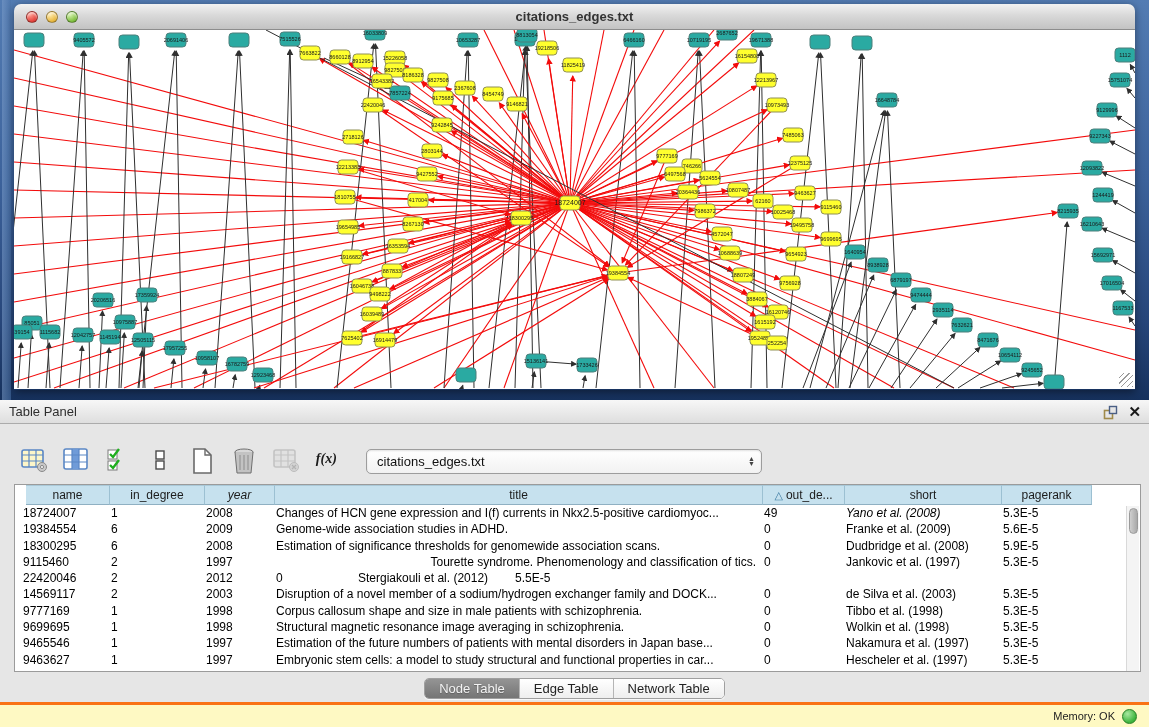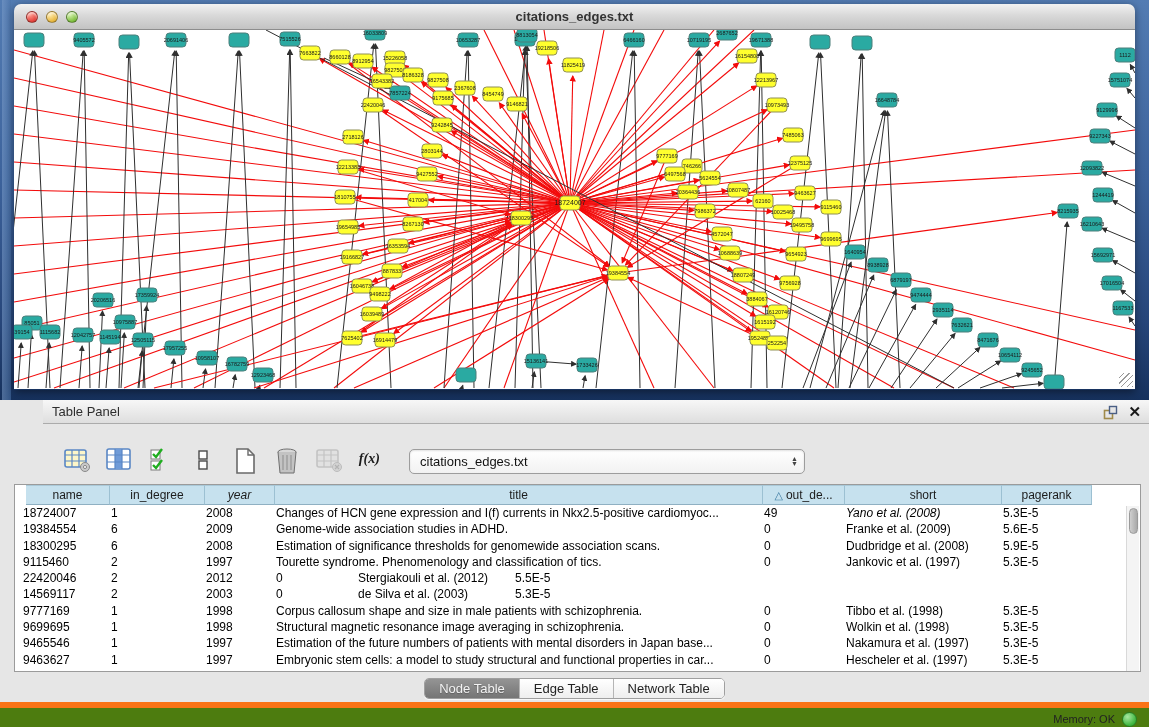--- a/index.html
+++ b/index.html
@@ -22,21 +22,21 @@
     box-shadow:inset 0 2px 2px rgba(255,255,255,.6); }
   .light.red    { background:radial-gradient(circle at 35% 30%,#ff9a8d,#e2403a 70%); }
   .light.yellow { background:radial-gradient(circle at 35% 30%,#ffe9a8,#e7b63c 70%); }
   .light.green  { background:radial-gradient(circle at 35% 30%,#d2f0a8,#7cbe3c 70%); }
   .canvas { position:relative; width:100%; height:359px; background:#ffffff; overflow:hidden; }
   .canvas svg { position:absolute; inset:0; width:100%; height:100%; }
   .grip { position:absolute; right:2px; bottom:2px; width:14px; height:14px;
     background:repeating-linear-gradient(135deg,transparent 0 3px,#9a9a9a 3px 4px); }
 
   
-  .table-panel { position:relative; width:1149px; height:327px; background:#e6e6e6;padding-left:43px; }
+  .table-panel { position:relative; width:1149px; height:327px; background:#e6e6e6; }
   .panel-header { position:relative; height:24px;
     background:linear-gradient(180deg,#f7f7f7,#dedede); border-bottom:1px solid #ababab;
     font-size:13px; color:#2e2e2e; line-height:24px; padding-left:9px; }
   .panel-header .hdr-actions { position:absolute; right:8px; top:3px; display:flex; gap:10px; align-items:center; }
   .close-x { font-size:15px; font-weight:bold; color:#1a1a1a; line-height:18px; cursor:default; }
 
   .toolbar { position:relative; height:58px; padding:16px 0 0 20px; display:flex; align-items:center; gap:14px; }
   .tbtn { width:28px; height:28px; display:flex; justify-content:center; }
   .combo { margin-left:10px; width:396px; height:25px; background:linear-gradient(180deg,#ffffff,#f2f2f2);
     border:1px solid #9d9d9d; border-radius:5px; display:flex; align-items:center;
@@ -64,21 +64,21 @@
     display:flex; justify-content:center; }
   .seg { display:flex; height:21px; border:1px solid #9f9f9f; border-radius:5px; overflow:hidden;
     background:#fdfdfd; box-shadow:0 1px 1px rgba(255,255,255,.8); }
   .seg-btn { padding:0 14px; font-size:13px; color:#222; line-height:19px;
     background:linear-gradient(180deg,#ffffff,#eeeeee); border-right:1px solid #b5b5b5; }
   .seg-btn:last-child { border-right:none; }
   .seg-btn.active { background:linear-gradient(180deg,#949494,#757575); color:#f3f3f3;
     text-shadow:0 1px 1px rgba(0,0,0,.25); }
 
   .statusbar { position:absolute; left:0; bottom:0; width:100%; height:25px;
-    border-top:6px solid #f97316; background:#4d7c0f; }
+    border-top:3px solid #f97316; background:#fef9c3; }
   .mem { position:absolute; right:34px; top:5px; font-size:11px; color:#222; }
   .memdot { position:absolute; right:12px; top:4px; width:15px; height:15px; border-radius:50%;
     background:radial-gradient(circle at 35% 30%,#a9e8a0,#3cb43c 70%); border:1px solid #267f26; }
 
   .icon-svg { display:block; }
 </style>
 </head>
 <body>
 
 <div class="desktop">
@@ -639,37 +639,38 @@
           <div class="td" style="width: 70px;">2008</div>
           <div class="td" style="width: 488px;">Estimation of significance thresholds for genomewide association scans.</div>
           <div class="td" style="width: 82px;">0</div>
           <div class="td" style="width: 157px;">Dudbridge et al. (2008)</div>
           <div class="td" style="width: 90px;">5.9E-5</div>
         </div>
         <div class="tr">
           <div class="td" style="width: 88px;">9115460</div>
           <div class="td" style="width: 95px;">2</div>
           <div class="td" style="width: 70px;">1997</div>
-          <div class="td" style="width: 488px;">Tourette syndrome. Phenomenology and classification of tics.</div>
+          <div class="td" style="width: 488px; text-align: right;">Tourette syndrome. Phenomenology and classification of tics.</div>
           <div class="td" style="width: 82px;">0</div>
           <div class="td" style="width: 157px;">Jankovic et al. (1997)</div>
           <div class="td" style="width: 90px;">5.3E-5</div>
         </div>
         <div class="tr">
           <div class="td" style="width: 88px;">22420046</div>
           <div class="td" style="width: 95px;">2</div>
           <div class="td" style="width: 70px;">2012</div>
           <div class="td" style="width: 82px;">0</div>
           <div class="td" style="width: 157px;">Stergiakouli et al. (2012)</div>
           <div class="td" style="width: 90px;">5.5E-5</div>
         </div>
         <div class="tr">
           <div class="td" style="width: 88px;">14569117</div>
           <div class="td" style="width: 95px;">2</div>
           <div class="td" style="width: 70px;">2003</div>
+          <div class="td" style="width: 488px;">Disruption of a novel member of a sodium/hydrogen exchanger family and DOCK...</div>
           <div class="td" style="width: 82px;">0</div>
           <div class="td" style="width: 157px;">de Silva et al. (2003)</div>
           <div class="td" style="width: 90px;">5.3E-5</div>
         </div>
         <div class="tr">
           <div class="td" style="width: 88px;">9777169</div>
           <div class="td" style="width: 95px;">1</div>
           <div class="td" style="width: 70px;">1998</div>
           <div class="td" style="width: 488px;">Corpus callosum shape and size in male patients with schizophrenia.</div>
           <div class="td" style="width: 82px;">0</div>

